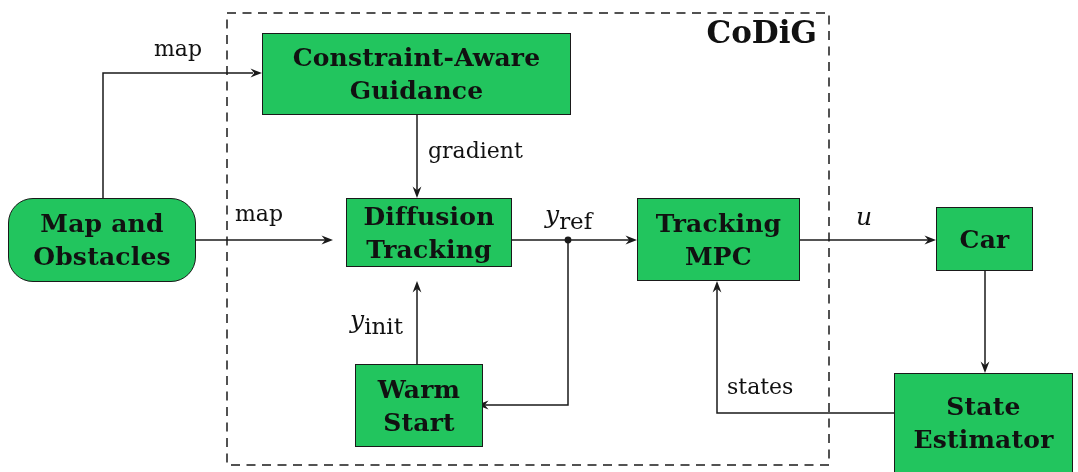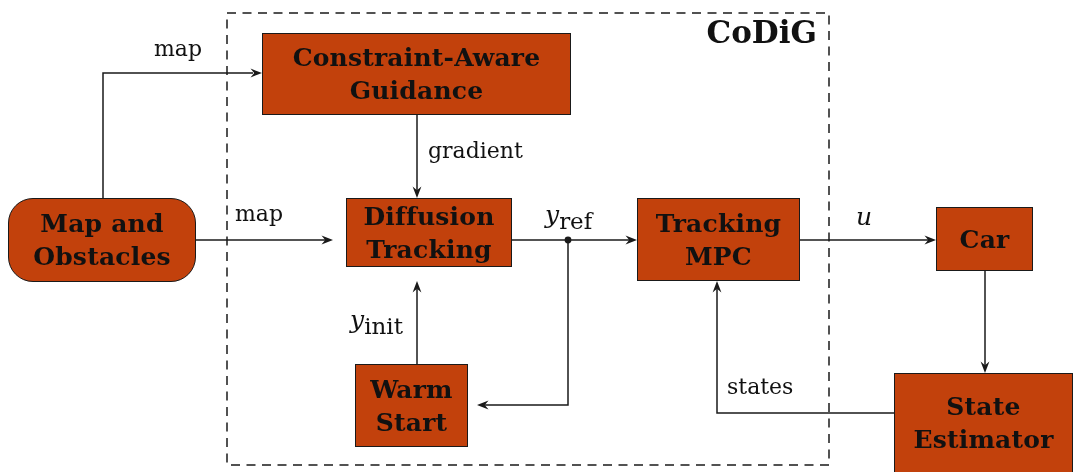--- a/index.html
+++ b/index.html
@@ -10,21 +10,21 @@
     background: #ffffff;
     font-family: "DejaVu Serif", "Liberation Serif", serif;
     color: #111111;
     overflow: hidden;
   }
   .layer { position: absolute; left: 0; top: 0; width: 1078px; height: 472px; }
   .box {
     position: absolute;
     box-sizing: border-box;
     border: 1.6px solid #1a1a1a;
-    background: #c2410c;
+    background: #22c55e;
     display: flex;
     flex-direction: column;
     align-items: center;
     justify-content: center;
     text-align: left;
     font-weight: bold;
     font-size: 25px;
     line-height: 1.32;
     letter-spacing: 0.2px;
   }
@@ -88,21 +88,21 @@
   <div class="box" style="left:262px; top:33px; width:309px; height:82px;">
     <span>Constraint-Aware</span>
     <span>Guidance</span>
   </div>
 
   <div class="box" style="left:346px; top:198px; width:166px; height:69px;">
     <span>Diffusion</span>
     <span>Tracking</span>
   </div>
 
-  <div class="box" style="left:355px; top:364px; width:113px; height:83px;">
+  <div class="box" style="left:355px; top:364px; width:128px; height:83px;">
     <span>Warm</span>
     <span>Start</span>
   </div>
 
   <div class="box" style="left:637px; top:198px; width:163px; height:83px;">
     <span>Tracking</span>
     <span>MPC</span>
   </div>
 
   <div class="box" style="left:936px; top:207px; width:97px; height:64px;">

